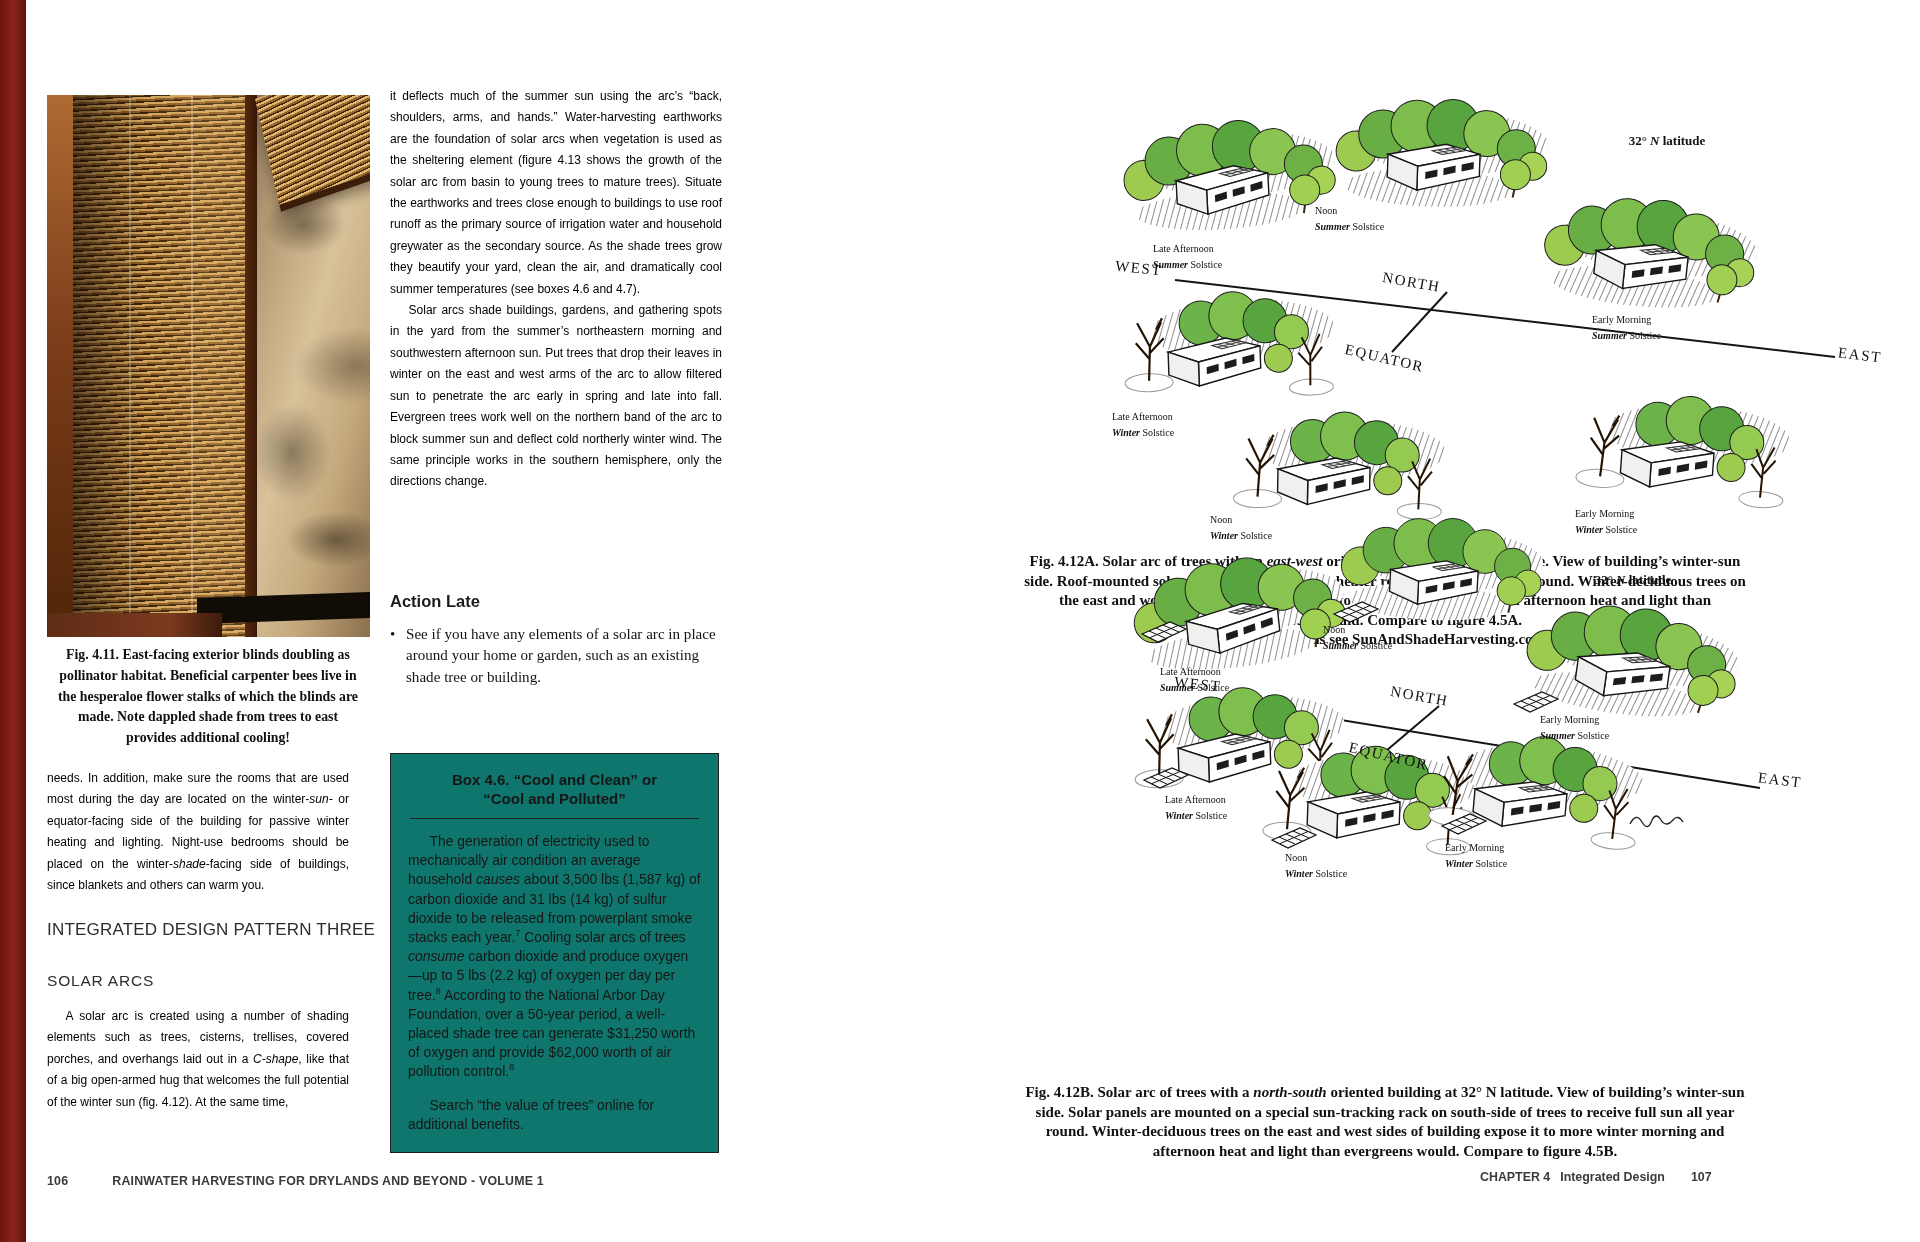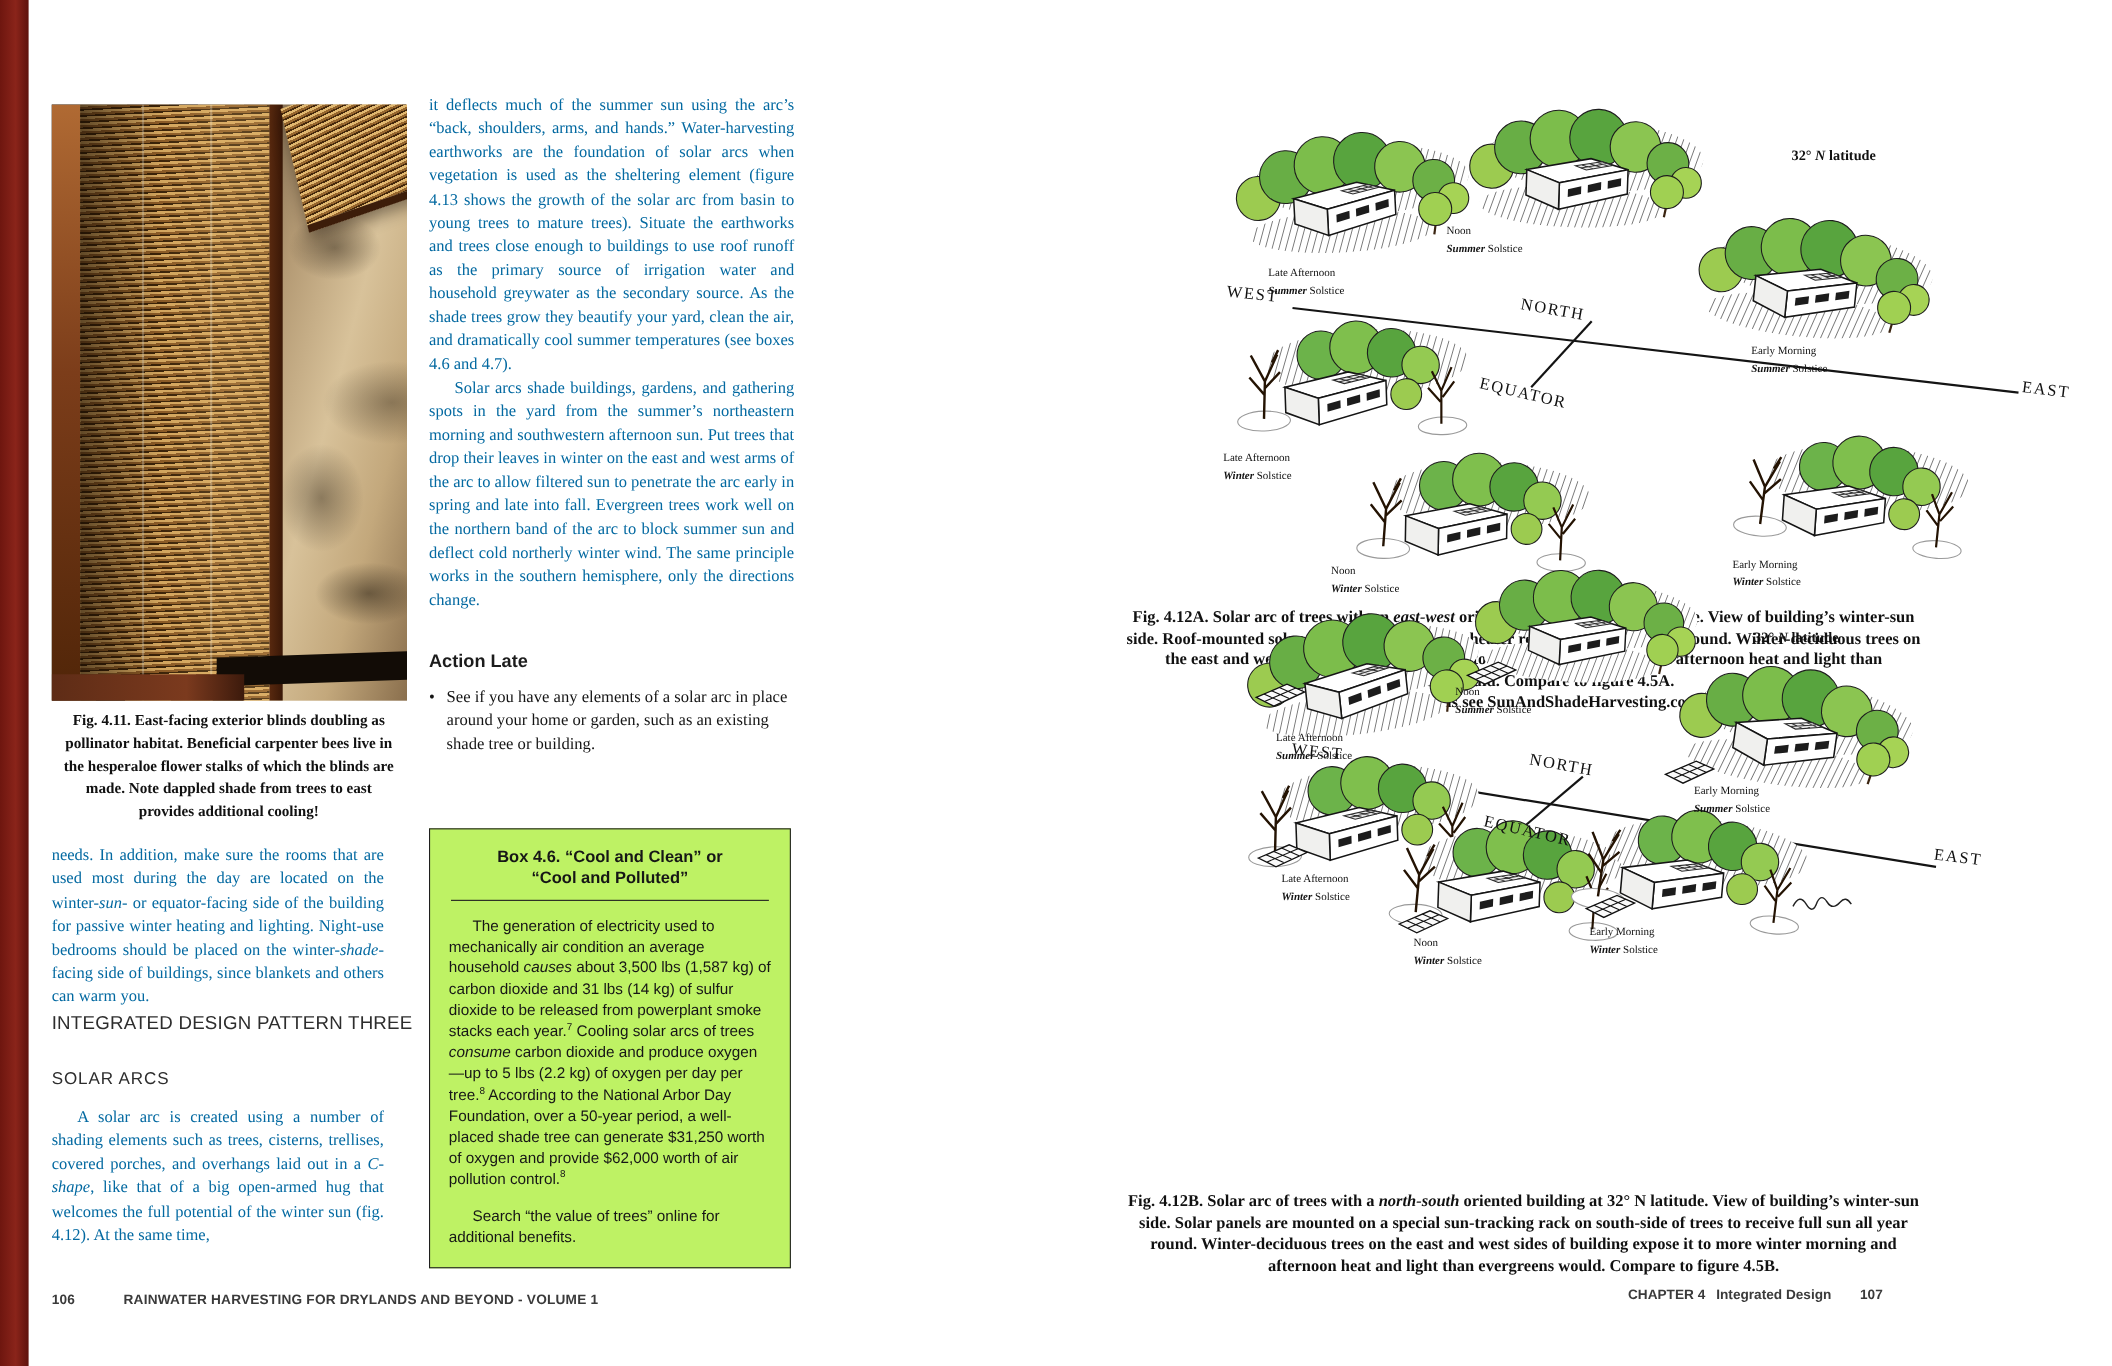--- a/index.html
+++ b/index.html
@@ -26,33 +26,33 @@
   .ph-post{left:198px;top:0;width:12px;height:100%;position:absolute;background:linear-gradient(90deg,#58290f,#3a1807);}
   .ph-open-blind{left:208px;top:4px;width:170px;height:108px;position:absolute;transform:rotate(-19deg) skewX(-6deg);transform-origin:0 0;
       background:repeating-linear-gradient(174deg,#e0b76f 0 2.2px,#96662e 2.2px 4.2px,#46290c 4.2px 5.6px);
       border-bottom:7px solid #3c1d0a;box-shadow:0 6px 14px rgba(20,12,4,.45);}
   .ph-sill{left:150px;bottom:16px;right:0;height:26px;position:absolute;background:#120c06;transform:skewY(-2deg);}
   .ph-floor{left:0;bottom:0;width:175px;height:24px;position:absolute;background:linear-gradient(90deg,#5e2c16,#7b3a1e 70%,#3c1a0c);}
 
   .fig411-caption{left:40px;top:645px;width:336px;text-align:center;font-family:"Liberation Serif",serif;font-weight:bold;font-size:13.8px;line-height:20.8px;color:#111;}
   .fig411-caption div{white-space:nowrap;}
 
-  .body-text{font-family:Liberation Serif, serif;font-size:15px;line-height:21.4px;color:#0369a1;text-align:justify;}
+  .body-text{font-family:Liberation Sans, sans-serif;font-size:12px;line-height:21.4px;color:#000000;text-align:justify;}
   .body-text p{margin:0;}
   .indent{text-indent:1.55em;}
 
   .h-pattern{left:47px;top:920px;font-size:17px;color:#2d2d2d;letter-spacing:.2px;}
   .h-solararcs{left:47px;top:972px;font-size:15.5px;color:#2d2d2d;letter-spacing:.8px;}
   .h-action{left:390px;top:592px;font-size:16.5px;font-weight:600;color:#1c1c1c;}
 
   .bullet-wrap{left:390px;top:624px;width:330px;font-family:"Liberation Serif",serif;font-size:15.1px;line-height:21.4px;color:#141414;}
   .bullet-row{padding-left:16px;position:relative;}
   .bullet-dot{position:absolute;left:0;top:0;}
 
-  .box46{left:390px;top:753px;width:329px;box-sizing:border-box;border:1.5px solid #1f1f1f;background:#bef264;padding:16px 17px 18px 17px;}
+  .box46{left:390px;top:753px;width:329px;box-sizing:border-box;border:1.5px solid #1f1f1f;background:#0f766e;padding:16px 17px 18px 17px;}
   .box46-title{text-align:center;font-family:"Liberation Sans",sans-serif;font-weight:bold;font-size:15px;line-height:19px;color:#161616;padding-bottom:10px;border-bottom:1.5px solid #1f1f1f;margin:0 2px 13px 2px;}
   .box46-body{font-family:"Liberation Sans",sans-serif;font-size:13.9px;line-height:19.2px;color:#161616;}
   .box46-body p{margin:0 0 14px 0;}
   .box46-body p:last-child{margin:0;}
 
   .footer-left{left:47px;top:1174px;font-family:"Liberation Sans",sans-serif;font-size:12.4px;font-weight:bold;color:#3a3a3a;letter-spacing:.2px;}
   .footer-left .pgnum{margin-right:44px;}
   .footer-right{left:1480px;top:1170px;width:352px;font-family:"Liberation Sans",sans-serif;font-size:12.4px;font-weight:bold;color:#3a3a3a;}
   .footer-right .sect{margin-left:10px;}
   .footer-right .pgnum{margin-left:26px;}

